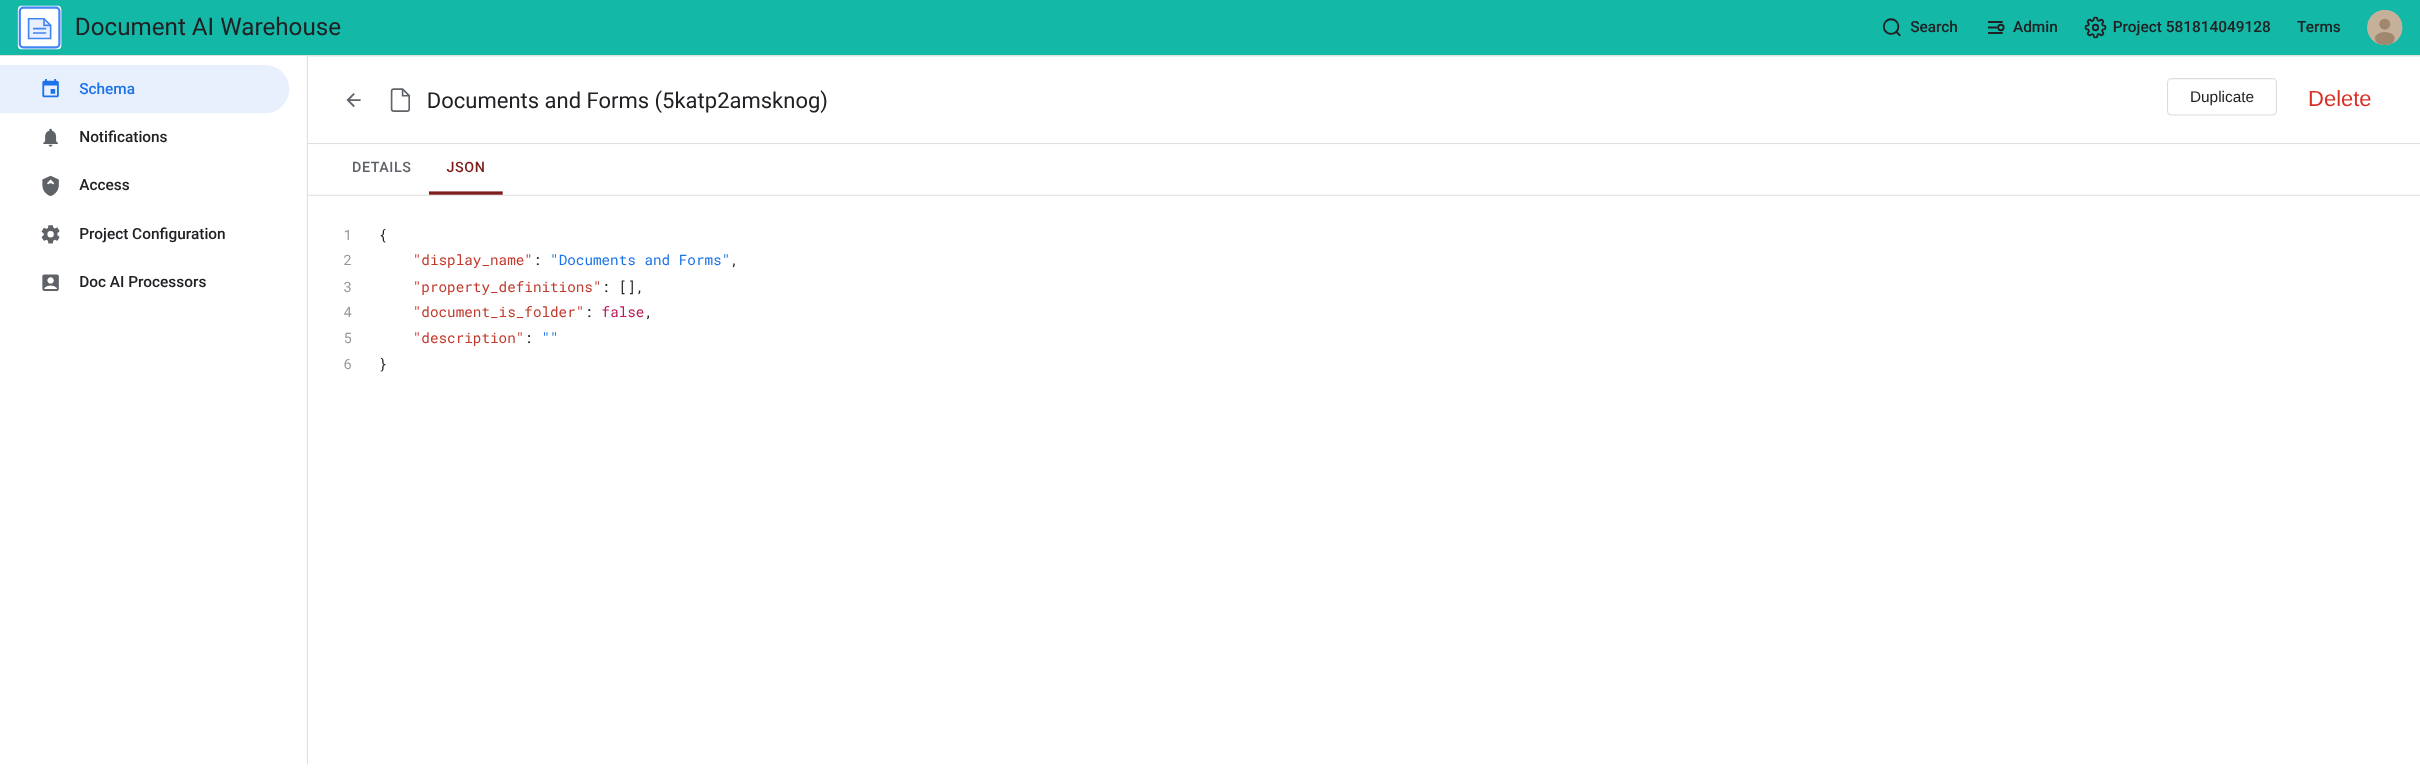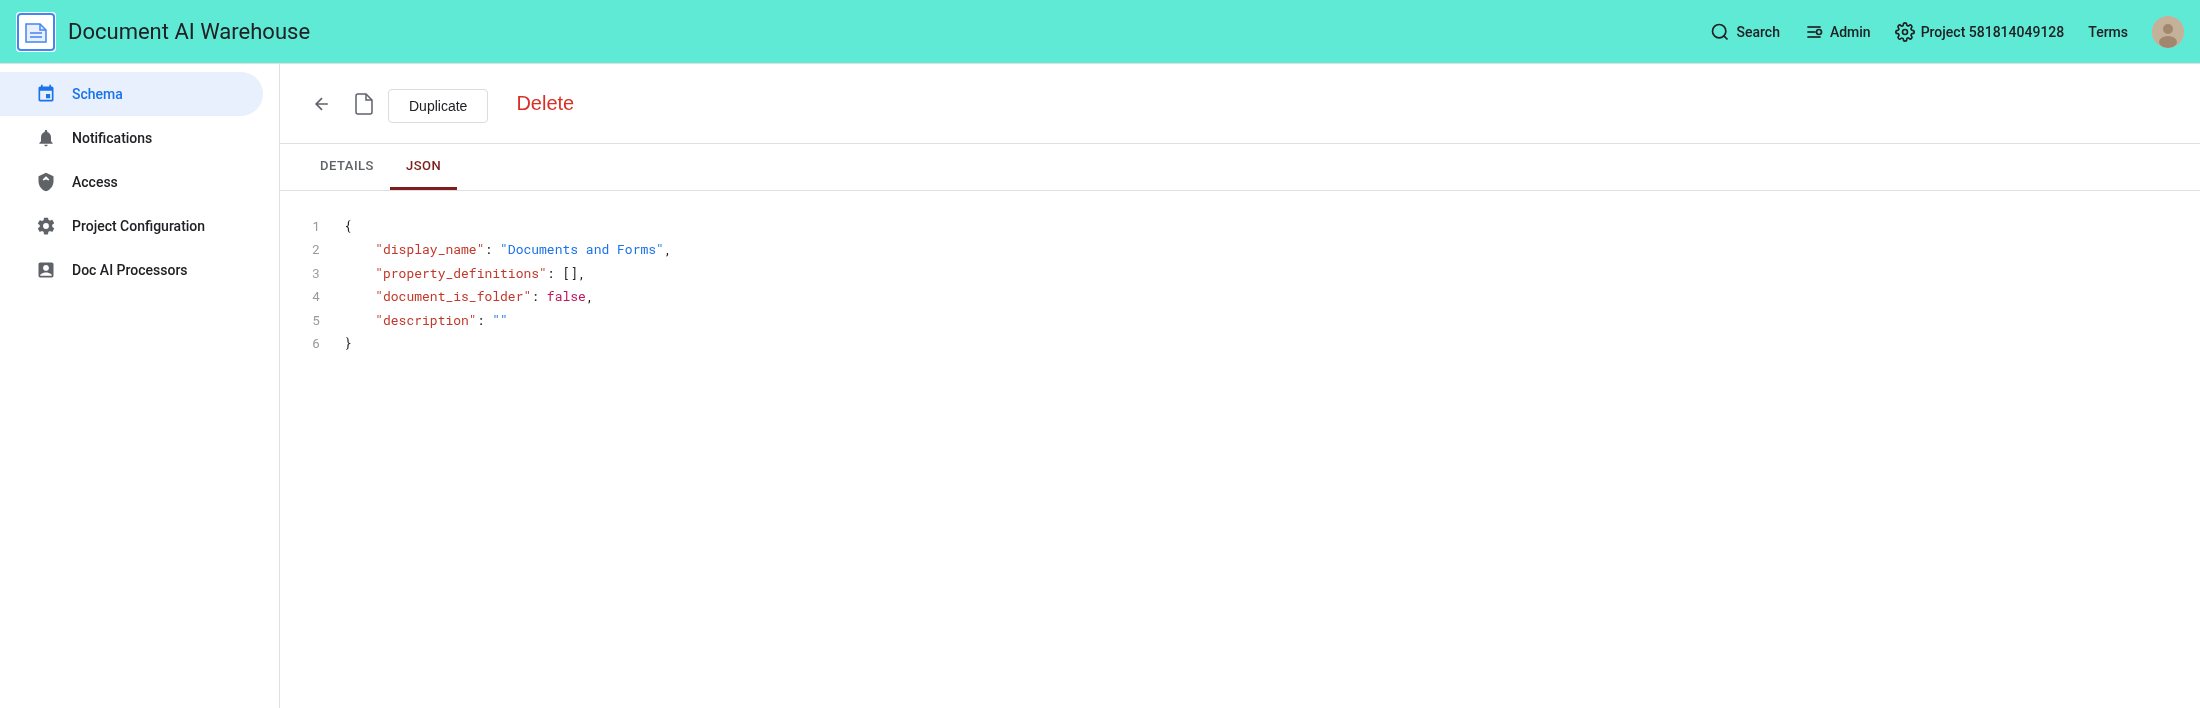--- a/index.html
+++ b/index.html
@@ -2,24 +2,24 @@
 <html><head>
   <meta charset="utf-8">
   <style>
     * { margin: 0; padding: 0; box-sizing: border-box; }
     body { font-family: 'Google Sans', Roboto, Arial, sans-serif; background: #fff; color: #202124; font-size: 14px; }
 
     
     .top-header {
       display: flex;
       align-items: center;
-      height: 64px;
+      height: 51px;
       padding: 0 16px;
       border-bottom: 1px solid #e0e0e0;
-      background: #5eead4;
+      background: #14b8a6;
     }
     .logo-area {
       display: flex;
       align-items: center;
       gap: 12px;
       flex: 1;
     }
     .logo-icon {
       width: 40px;
       height: 40px;
@@ -130,21 +130,21 @@
     }
     .schema-title {
       font-size: 20px;
       font-weight: 400;
       color: #202124;
       flex: 1;
     }
     .header-btn-group {
       display: flex;
       gap: 8px;
-      align-items: flex-end;
+      align-items: flex-start;
     }
     .btn-duplicate {
       border: 1px solid #dadce0;
       background: #fff;
       color: #202124;
       font-size: 14px;
       font-weight: 500;
       padding: 8px 20px;
       border-radius: 4px;
       cursor: pointer;
@@ -312,20 +312,21 @@
         <svg width="20" height="20" viewBox="0 0 24 24" fill="none" stroke="currentColor" stroke-width="2">
           <path d="M19 12H5M12 5l-7 7 7 7"></path>
         </svg>
       </button>
       <span class="doc-icon">
         <svg width="24" height="24" viewBox="0 0 24 24" fill="none" stroke="#5f6368" stroke-width="1.5">
           <path d="M14 2H6a2 2 0 0 0-2 2v16a2 2 0 0 0 2 2h12a2 2 0 0 0 2-2V8z"></path>
           <polyline points="14,2 14,8 20,8"></polyline>
         </svg>
       </span>
+      <h1 class="schema-title">Documents and Forms (5katp2amsknog)</h1>
       <div class="header-btn-group">
         <button class="btn-duplicate">Duplicate</button>
         <button class="btn-delete">Delete</button>
       </div>
     </div>
 
     <div class="tabs">
       <div class="tab">DETAILS</div>
       <div class="tab active">JSON</div>
     </div>

